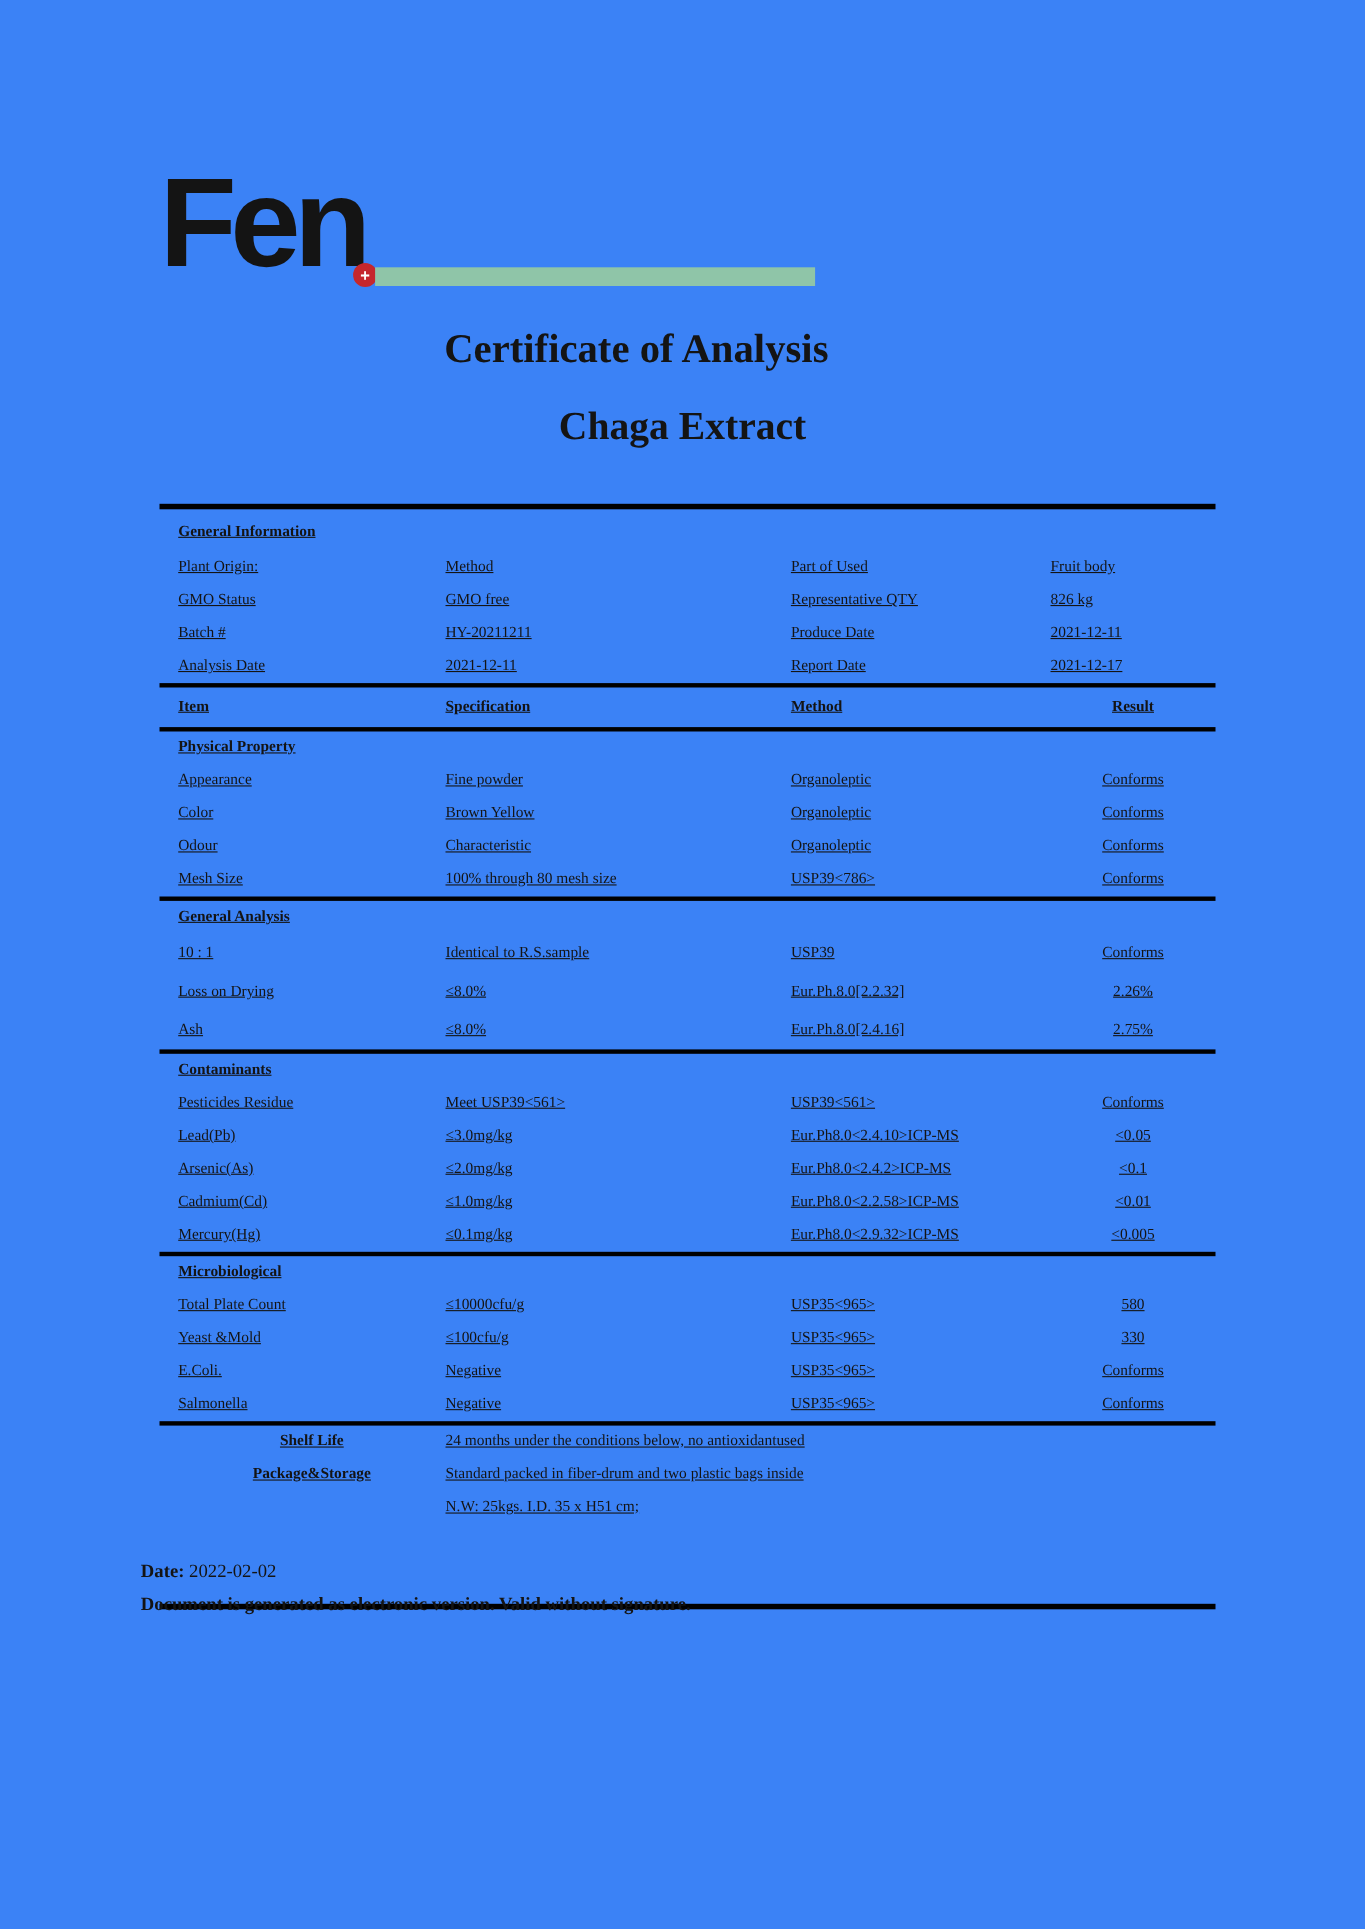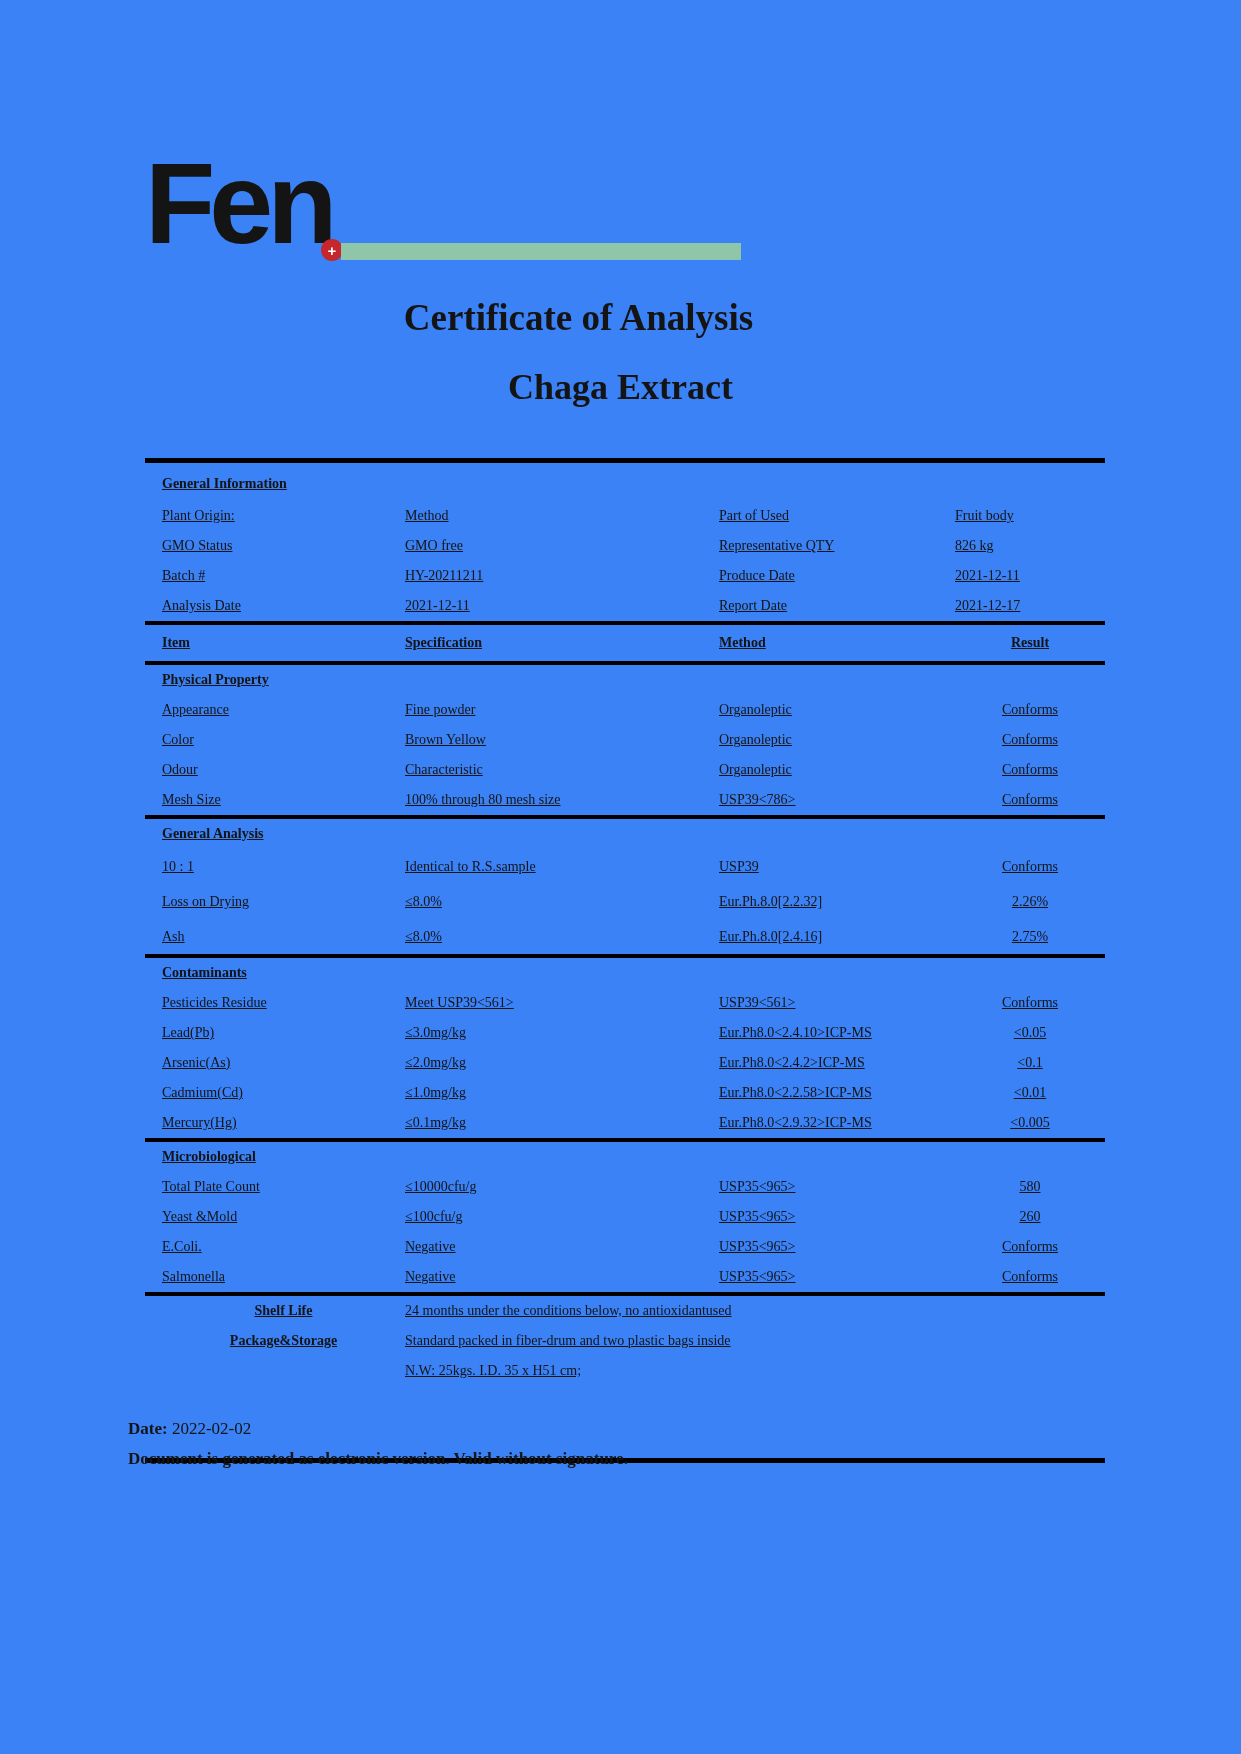--- a/index.html
+++ b/index.html
@@ -227,21 +227,21 @@
       <div class="row">
         <div class="c1">Total Plate Count</div>
         <div class="c2">≤10000cfu/g</div>
         <div class="c3">USP35&lt;965&gt;</div>
         <div class="c4">580</div>
       </div>
       <div class="row">
         <div class="c1">Yeast &amp;Mold</div>
         <div class="c2">≤100cfu/g</div>
         <div class="c3">USP35&lt;965&gt;</div>
-        <div class="c4">260</div>
+        <div class="c4">330</div>
       </div>
       <div class="row">
         <div class="c1">E.Coli.</div>
         <div class="c2">Negative</div>
         <div class="c3">USP35&lt;965&gt;</div>
         <div class="c4">Conforms</div>
       </div>
       <div class="row">
         <div class="c1">Salmonella</div>
         <div class="c2">Negative</div>

